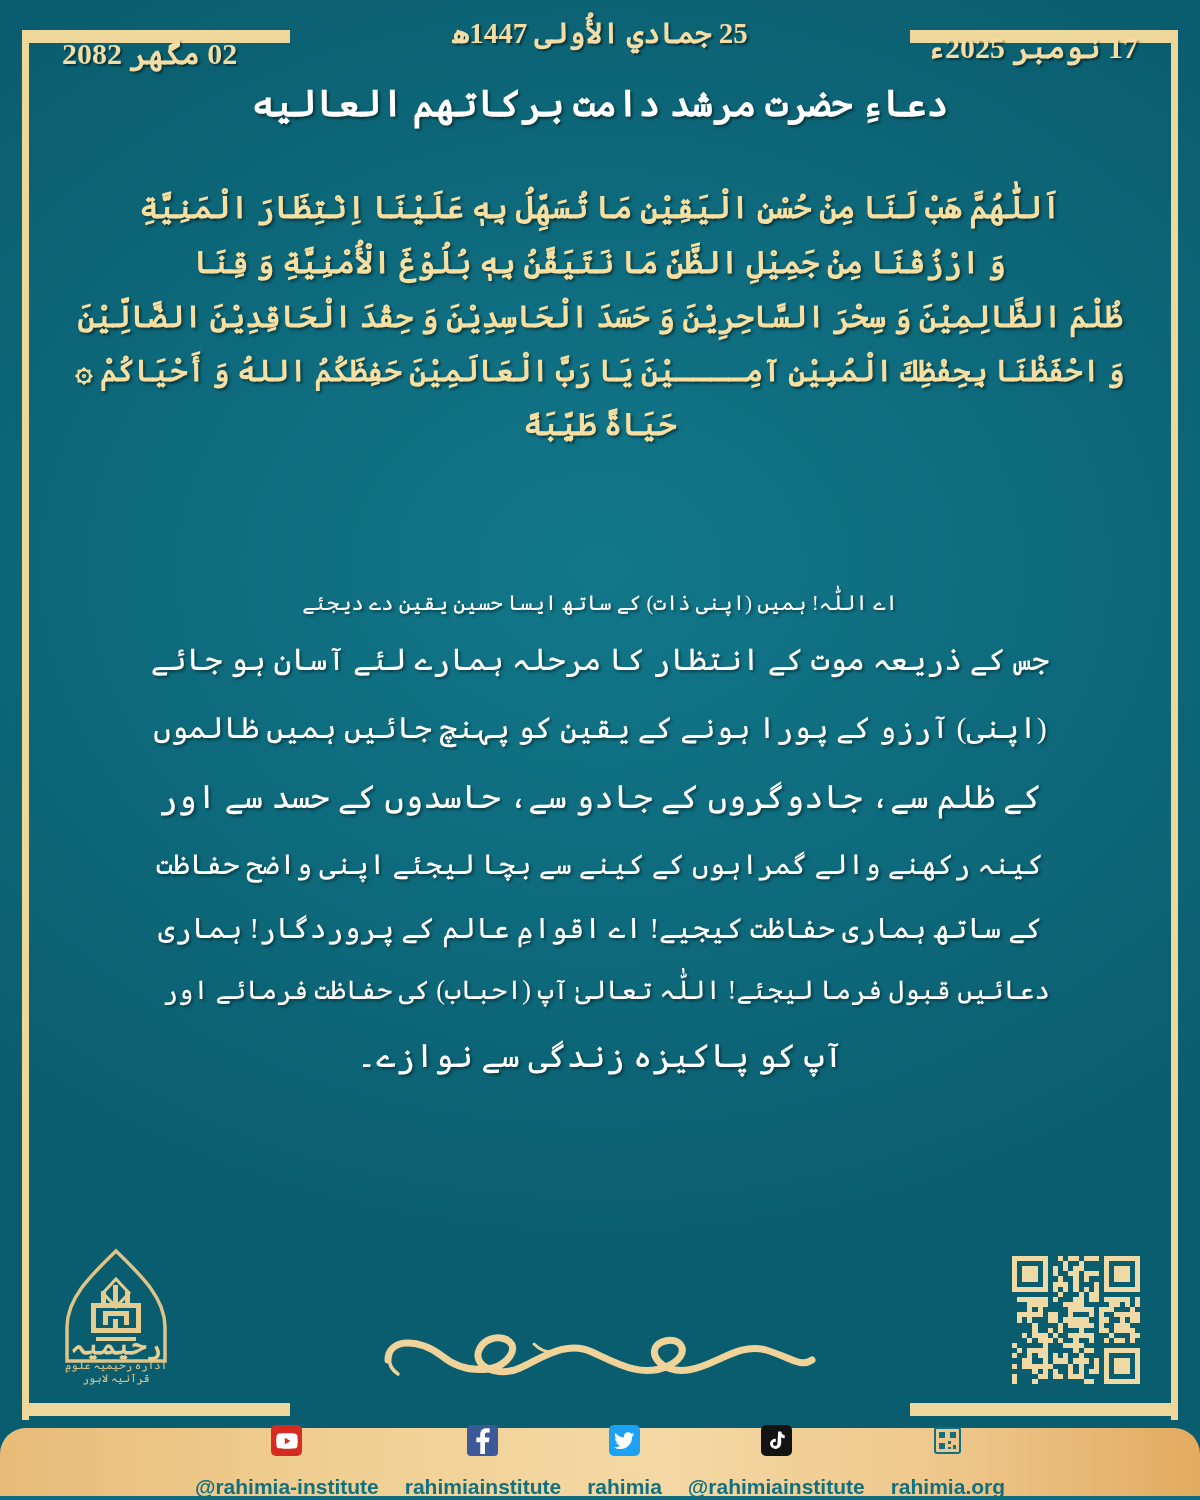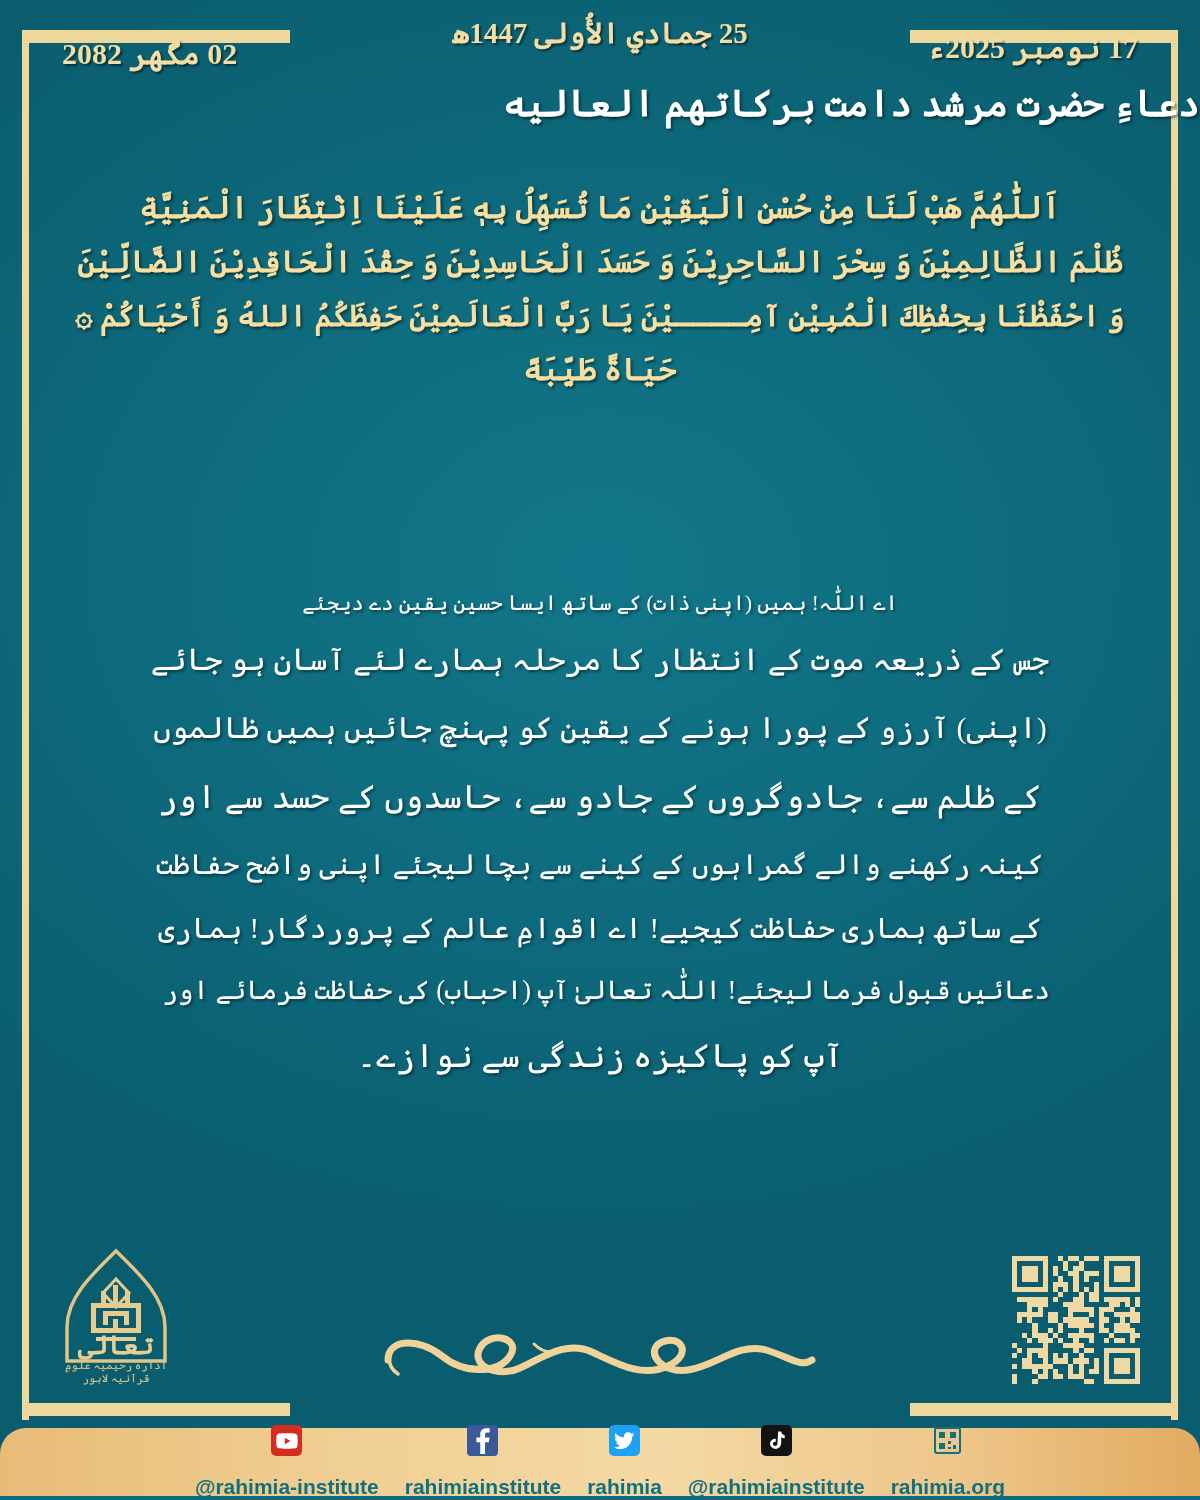--- a/index.html
+++ b/index.html
@@ -40,21 +40,21 @@
     text-shadow:2px 2px 2px rgba(0,0,0,.45);
     direction:rtl;
   }
   .date-left  { left:62px;  top:36px; }
   .date-hijri { left:50%; top:16px; transform:translateX(-50%); font-size:29px; }
   .date-right { right:62px; top:30px; }
 
   
   .poster-title{
     position:absolute; top:82px; left:0; right:0;
-    text-align:right;
+    text-align:center;
     color:#ffffff;
     font-family:"Liberation Serif", serif;
     font-size:37px;
     font-weight:700;
     letter-spacing:.5px;
     direction:rtl;
     text-shadow:2px 2px 3px rgba(0,0,0,.45);
   }
 
   
@@ -180,20 +180,21 @@
   <div class="frame-line frame-h-br"></div>
 
   <div class="date date-left">02 مگهر 2082</div>
   <div class="date date-hijri">25 جمادي الأُولى 1447ھ</div>
   <div class="date date-right">17 نومبر 2025ء</div>
 
   <div class="poster-title">دعاءِ حضرت مرشد دامت بركاتهم العاليه</div>
 
   <div class="dua-block">
     <div class="dua-line">اَللّٰهُمَّ هَبْ لَنَا مِنْ حُسْنِ الْيَقِيْنِ مَا تُسَهِّلُ بِهٖ عَلَيْنَا اِنْتِظَارَ الْمَنِيَّةِ</div>
+    <div class="dua-line">وَ ارْزُقْنَا مِنْ جَمِيْلِ الظَّنِّ مَا نَتَيَقَّنُ بِهٖ بُلُوْغَ الْأُمْنِيَّةِ وَ قِنَا</div>
     <div class="dua-line" style="font-size: 30.4px;">ظُلْمَ الظَّالِمِيْنَ وَ سِحْرَ السَّاحِرِيْنَ وَ حَسَدَ الْحَاسِدِيْنَ وَ حِقْدَ الْحَاقِدِيْنَ الضَّالِّيْنَ</div>
     <div class="dua-line" style="font-size: 29.8px;">وَ احْفَظْنَا بِحِفْظِكَ الْمُبِيْنِ آمِــــيْنَ يَا رَبَّ الْعَالَمِيْنَ حَفِظَكُمُ اللهُ وَ أَحْيَاكُمْ ۞</div>
     <div class="dua-line short">حَيَاةً طَيِّبَةً</div>
   </div>
 
   <div class="urdu-block">
     <div class="urdu-line" style="font-size: 21px; font-family: Liberation Serif, serif;">اے اللّٰہ! ہمیں (اپنی ذات) کے ساتھ ایسا حسین یقین دے دیجئے</div>
     <div class="urdu-line" style="font-size: 30.6px;">جس کے ذریعہ موت کے انتظار کا مرحلہ ہمارے لئے آسان ہو جائے</div>
     <div class="urdu-line" style="font-size: 30px;">(اپنی) آرزو کے پورا ہونے کے یقین کو پہنچ جائیں ہمیں ظالموں</div>
     <div class="urdu-line">کے ظلم سے، جادوگروں کے جادو سے، حاسدوں کے حسد سے اور</div>
@@ -215,21 +216,21 @@
         <rect x="58" y="44" width="5" height="20"></rect>
         <rect x="70" y="50" width="5" height="14"></rect>
         <rect x="48" y="70" width="26" height="5"></rect>
         <rect x="48" y="70" width="5" height="14"></rect>
         <rect x="69" y="70" width="5" height="14"></rect>
         <rect x="58" y="78" width="5" height="10"></rect>
         <rect x="41" y="96" width="40" height="4"></rect>
       </g>
       <path d="M61 38 L74 52 L61 66 L48 52 Z" fill="none" stroke="#e6cd8f" stroke-width="3"></path>
     </svg>
-    <div class="logo-word">تعالی</div>
+    <div class="logo-word">رحیمیہ</div>
     <div class="logo-sub">ادارہ رحیمیہ علومِ قرآنیہ لاہور</div>
   </div>
 
   <div class="ornament">
     <svg width="440" height="72" viewBox="0 0 440 72">
       <g fill="none" stroke="#f0d399" stroke-width="7" stroke-linecap="round">
         <path d="M8 44 C 8 22, 40 22, 62 40 C 84 58, 118 58, 130 40 C 142 22, 110 14, 100 32
                  C 90 50, 118 62, 140 52 C 162 42, 186 24, 212 36 C 238 48, 262 62, 288 50
                  C 314 38, 300 18, 282 26 C 264 34, 280 58, 308 54 C 336 50, 358 26, 386 34
                  C 410 41, 420 52, 432 44"></path>

